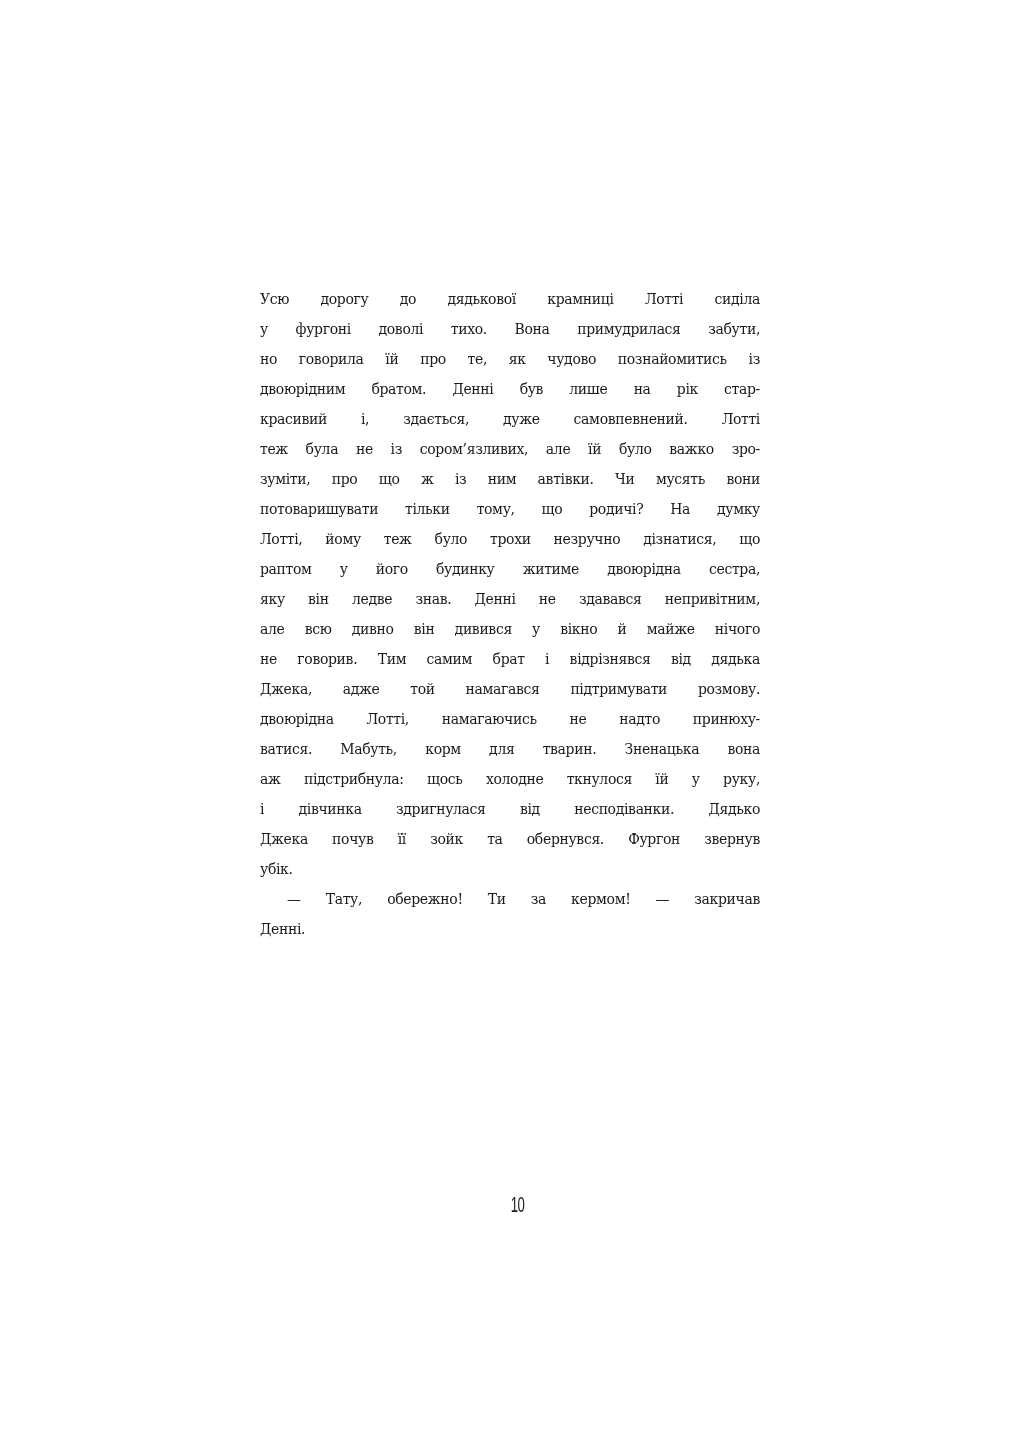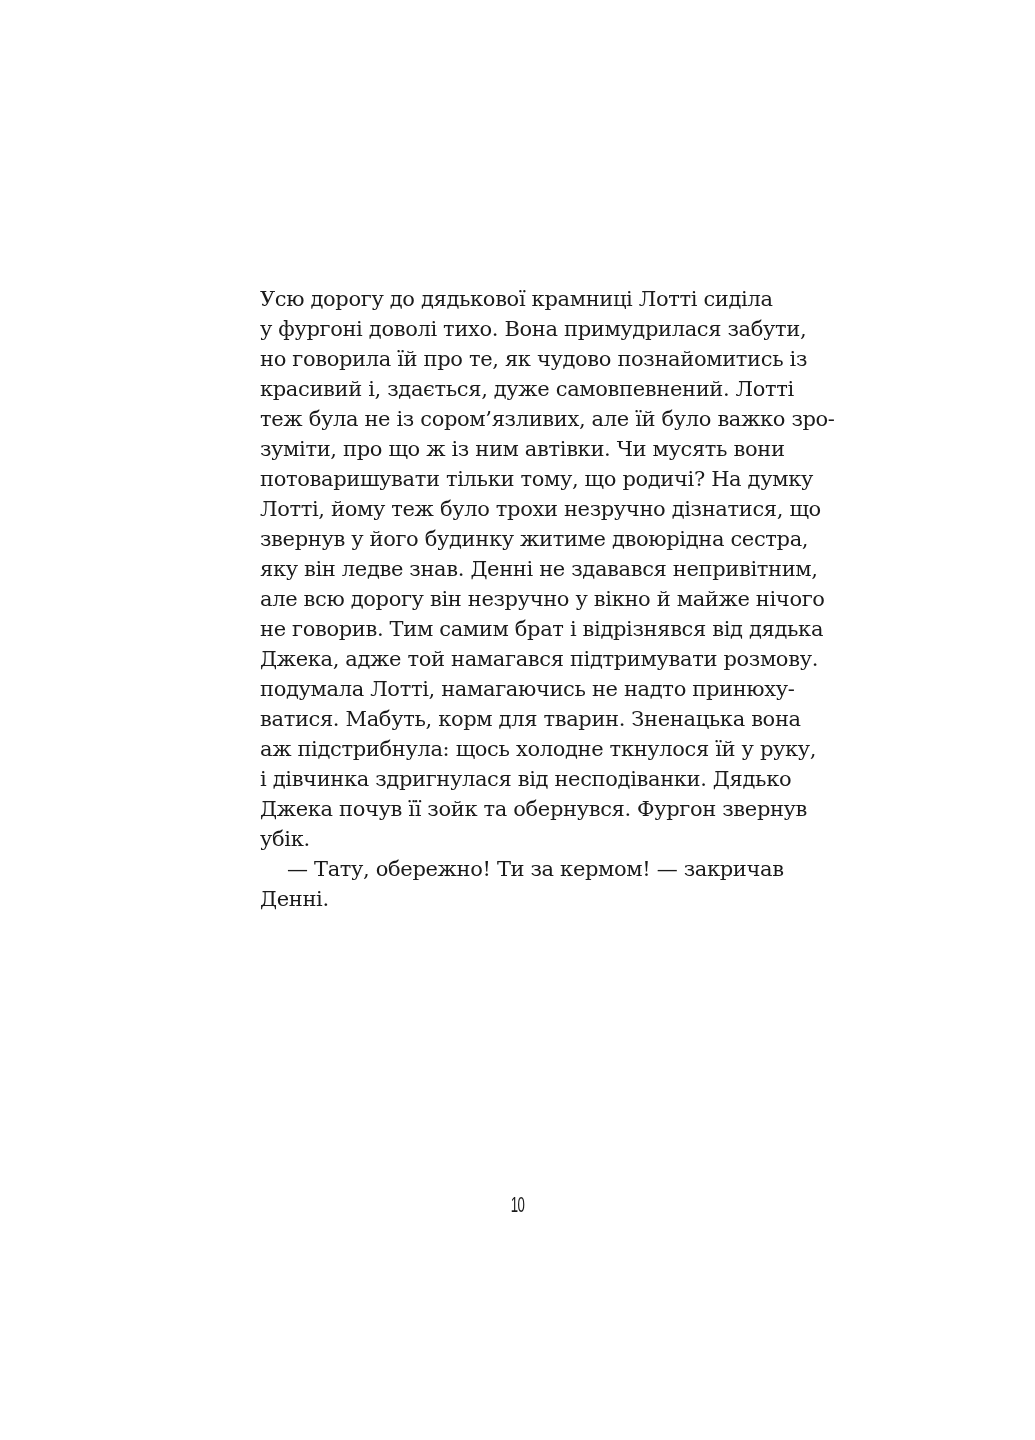--- a/index.html
+++ b/index.html
@@ -20,21 +20,21 @@
       width: 1035px;
       height: 1440px;
       background: #ffffff;
     }
     .text-block {
       position: absolute;
       left: 260px;
       top: 284px;
       width: 500px;
       font-family: "DejaVu Serif", "Liberation Serif", serif;
-      font-size: 21px;
+      font-size: 14px;
       color: #1a1a1a;
       letter-spacing: -0.35px;
     }
     .line {
       display: block;
       height: 30px;
       line-height: 30px;
       white-space: nowrap;
       text-align: justify;
       text-align-last: justify;
@@ -63,34 +63,35 @@
 </head>
 <body>
 
 <div class="page">
   <div class="text-block">
 
     <div class="paragraph">
       <span class="line">Усю дорогу до дядькової крамниці Лотті сиділа</span>
       <span class="line">у фургоні доволі тихо. Вона примудрилася забути,</span>
       <span class="line">но говорила їй про те, як чудово познайомитись із</span>
+      <span class="line">двоюрідним братом. Денні був лише на рік стар-</span>
       <span class="line">красивий і, здається, дуже самовпевнений. Лотті</span>
       <span class="line">теж була не із сором’язливих, але їй було важко зро-</span>
       <span class="line">зуміти, про що ж із ним автівки. Чи мусять вони</span>
       <span class="line">потоваришувати тільки тому, що родичі? На думку</span>
       <span class="line">Лотті, йому теж було трохи незручно дізнатися, що</span>
-      <span class="line">звернув у його будинку житиме двоюрідна сестра,</span>
+      <span class="line">раптом у його будинку житиме двоюрідна сестра,</span>
       <span class="line">яку він ледве знав. Денні не здавався непривітним,</span>
-      <span class="line">але всю дорогу він незручно у вікно й майже нічого</span>
+      <span class="line">але всю дивно він дивився у вікно й майже нічого</span>
       <span class="line">не говорив. Тим самим брат і відрізнявся від дядька</span>
       <span class="line">Джека, адже той намагався підтримувати розмову.</span>
     </div>
 
     <div class="paragraph">
-      <span class="line">подумала Лотті, намагаючись не надто принюху-</span>
+      <span class="line">двоюрідна Лотті, намагаючись не надто принюху-</span>
       <span class="line">ватися. Мабуть, корм для тварин. Зненацька вона</span>
       <span class="line">аж підстрибнула: щось холодне ткнулося їй у руку,</span>
       <span class="line">і дівчинка здригнулася від несподіванки. Дядько</span>
       <span class="line">Джека почув її зойк та обернувся. Фургон звернув</span>
       <span class="line last">убік.</span>
     </div>
 
     <div class="paragraph">
       <span class="line indent">— Тату, обережно! Ти за кермом! — закричав</span>
       <span class="line last">Денні.</span>

